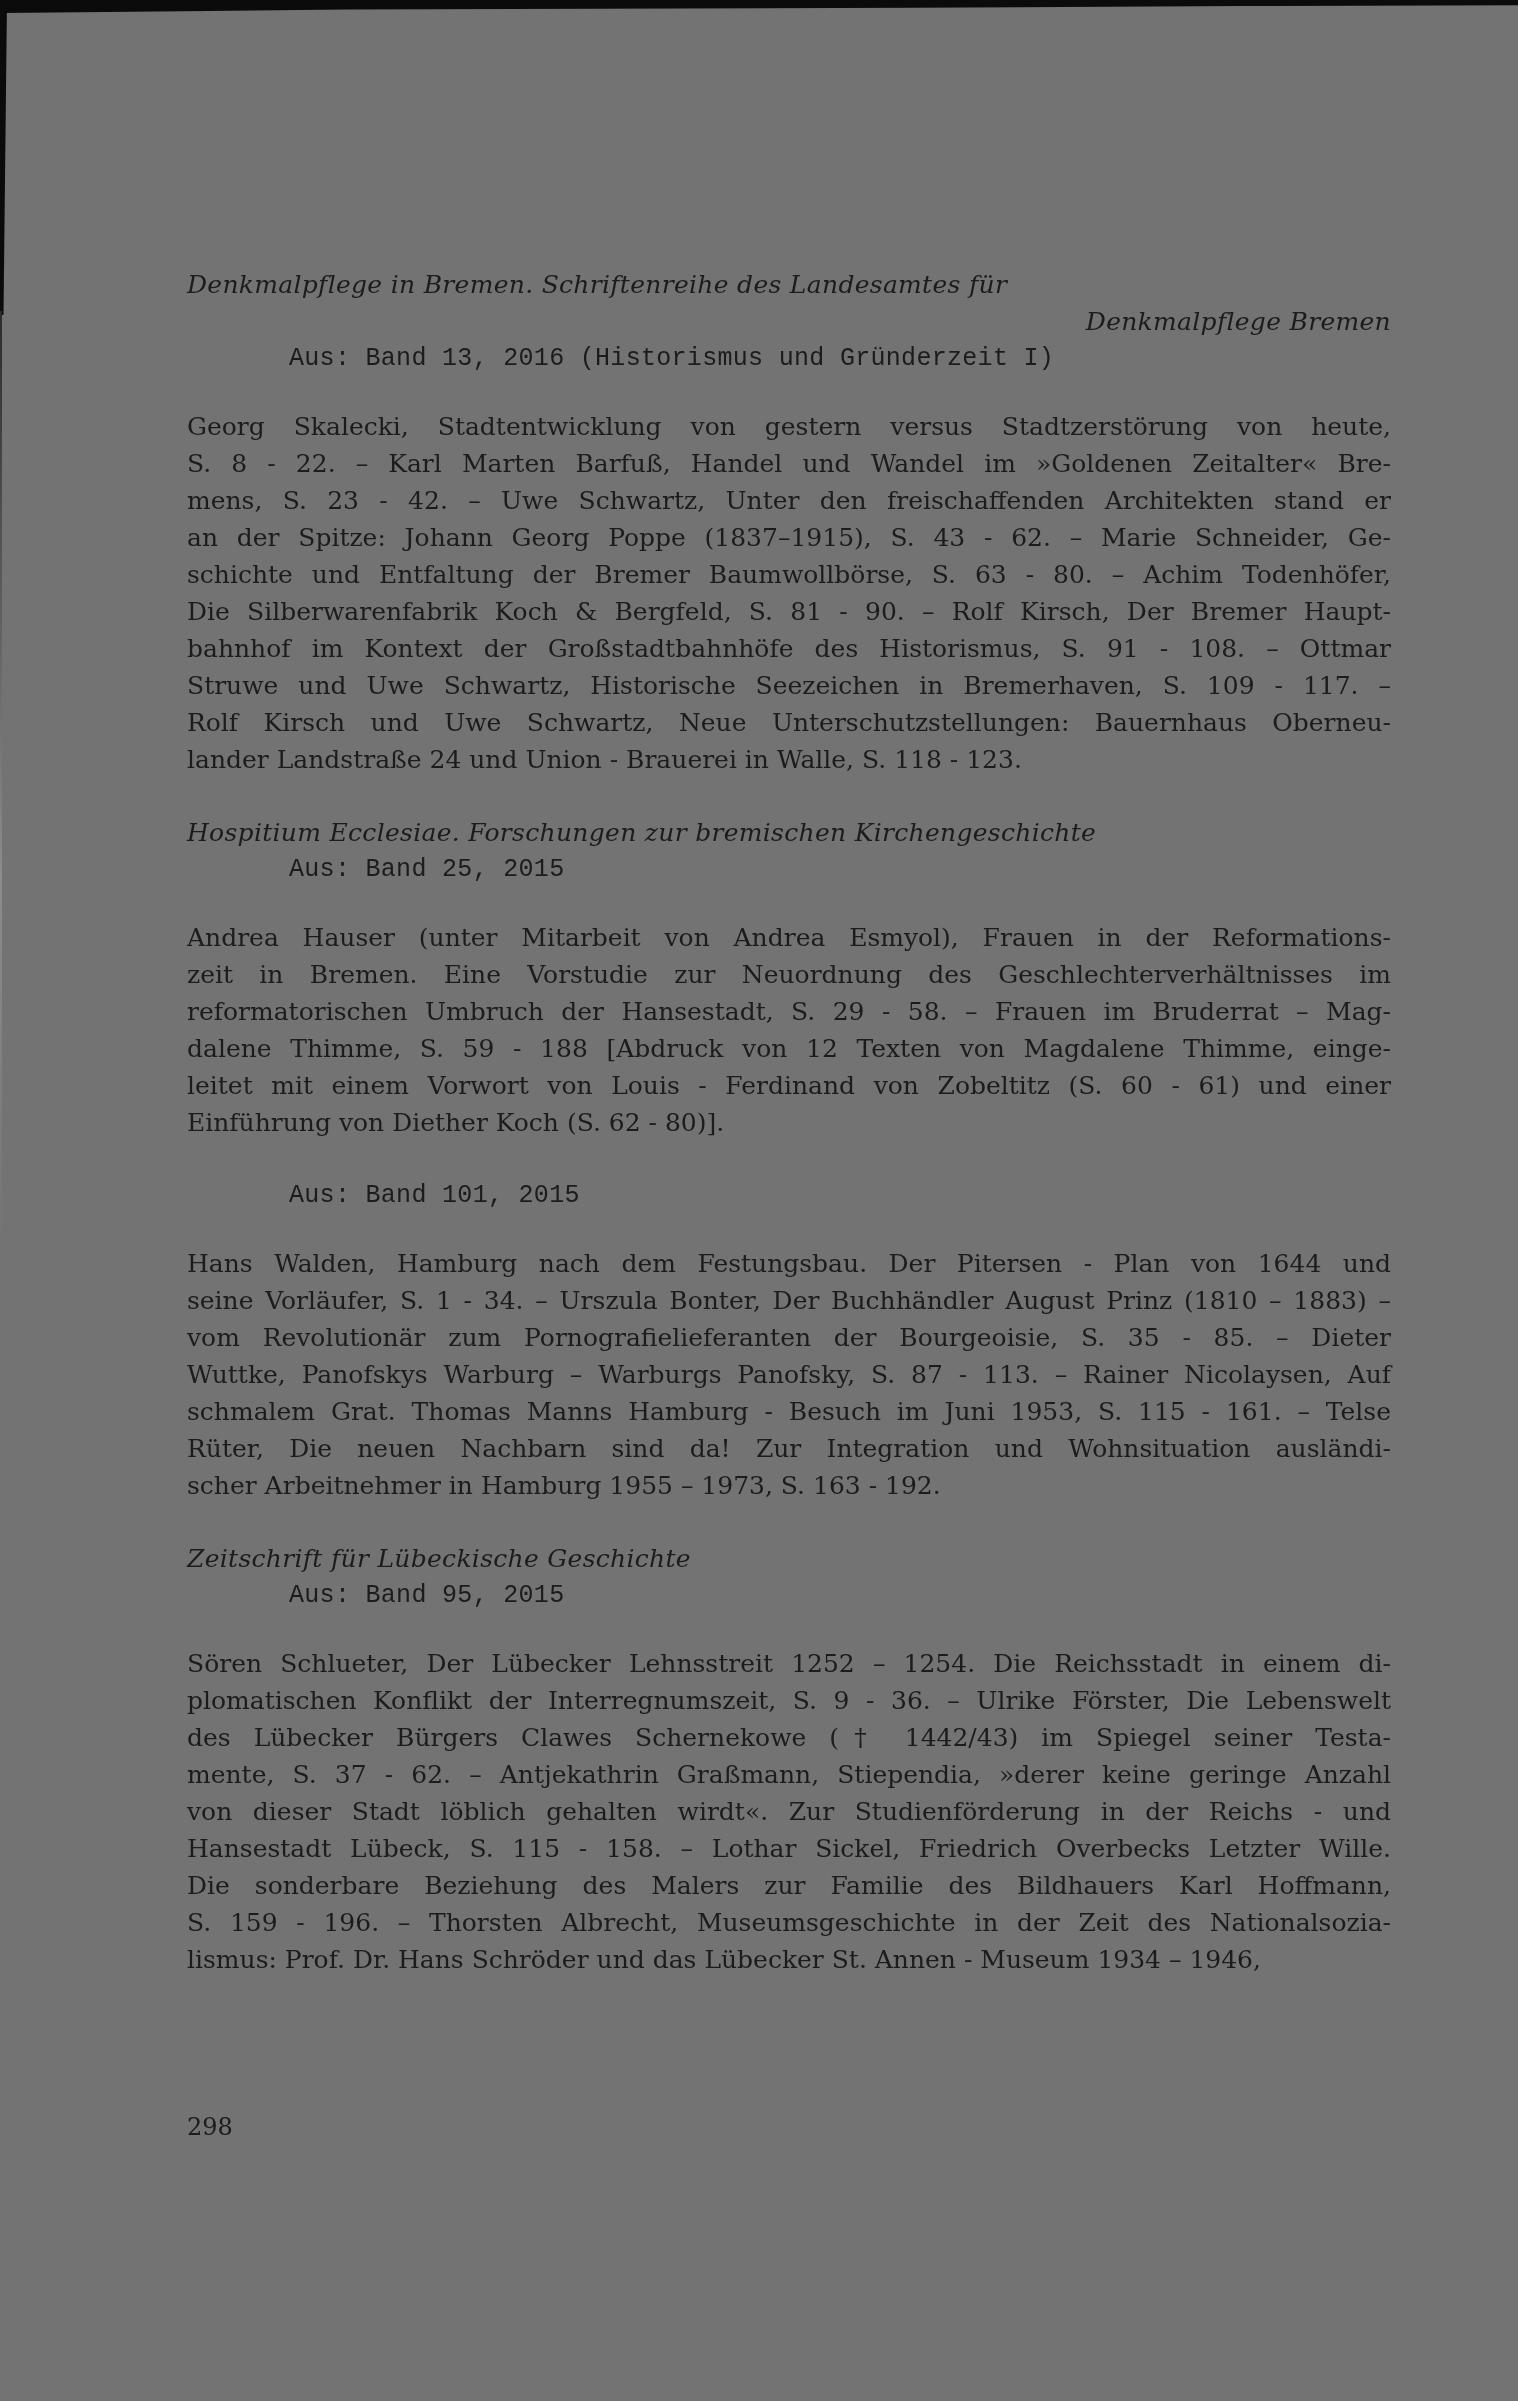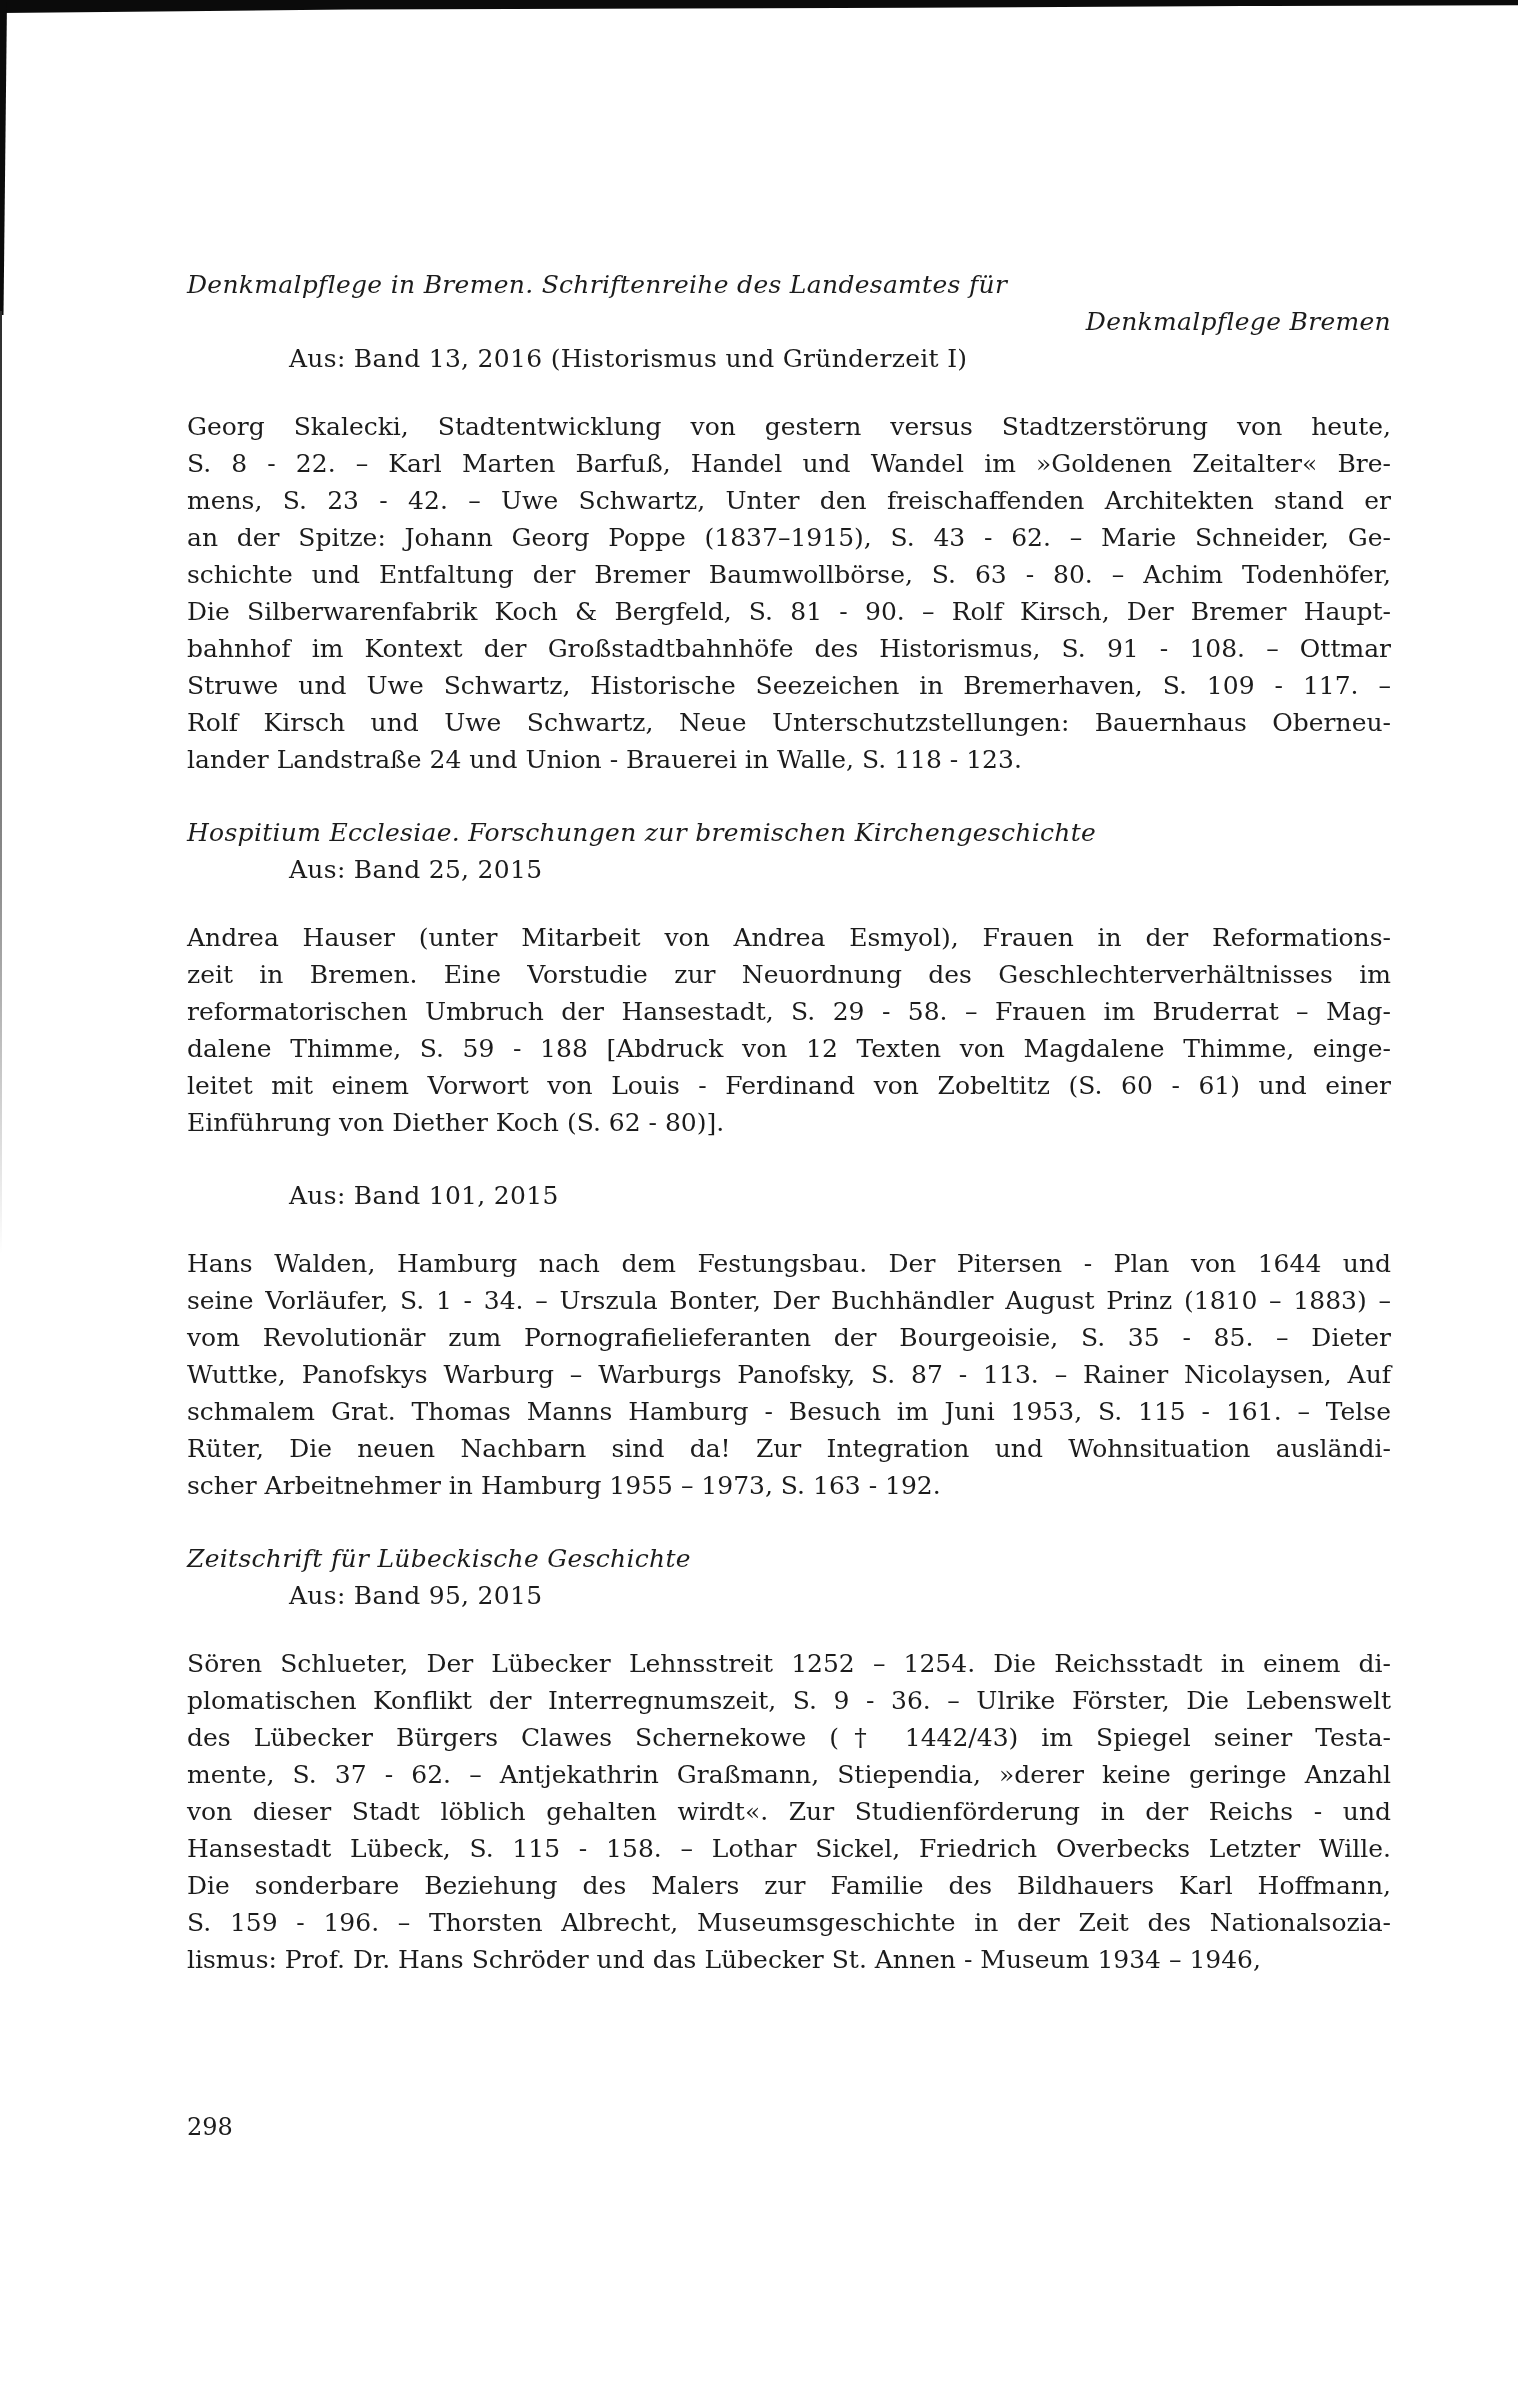--- a/index.html
+++ b/index.html
@@ -5,21 +5,21 @@
   html, body {
     margin: 0;
     padding: 0;
     background: #e9e9e7;
   }
   .page {
     position: relative;
     width: 1519px;
     height: 2401px;
     margin: 0 auto;
-    background: #ffffff;
+    background: #737373;
     overflow: hidden;
     font-family: "DejaVu Serif", "Liberation Serif", serif;
     color: #1c1c1c;
   }
   
   .scan-top-bar {
     position: absolute;
     top: 0; left: 0;
     width: 1519px; height: 15.7px;
     background: #0b0b0b;
@@ -51,20 +51,21 @@
     font-size: 25px;
     line-height: 37px;
     letter-spacing: 0.3px;
   }
   .title-lines .title-line:nth-child(n+2) { margin-left: 102px; text-align: right; }
   .source-line {
     font-size: 25px;
     line-height: 37px;
     margin-left: 102px;
     letter-spacing: 0.3px;
+    font-family: Liberation Mono, monospace;
   }
   .para {
     margin-top: 31px;
     font-size: 25px;
     line-height: 37px;
   }
   .body-line {
     text-align: justify;
     text-align-last: justify;
   }

